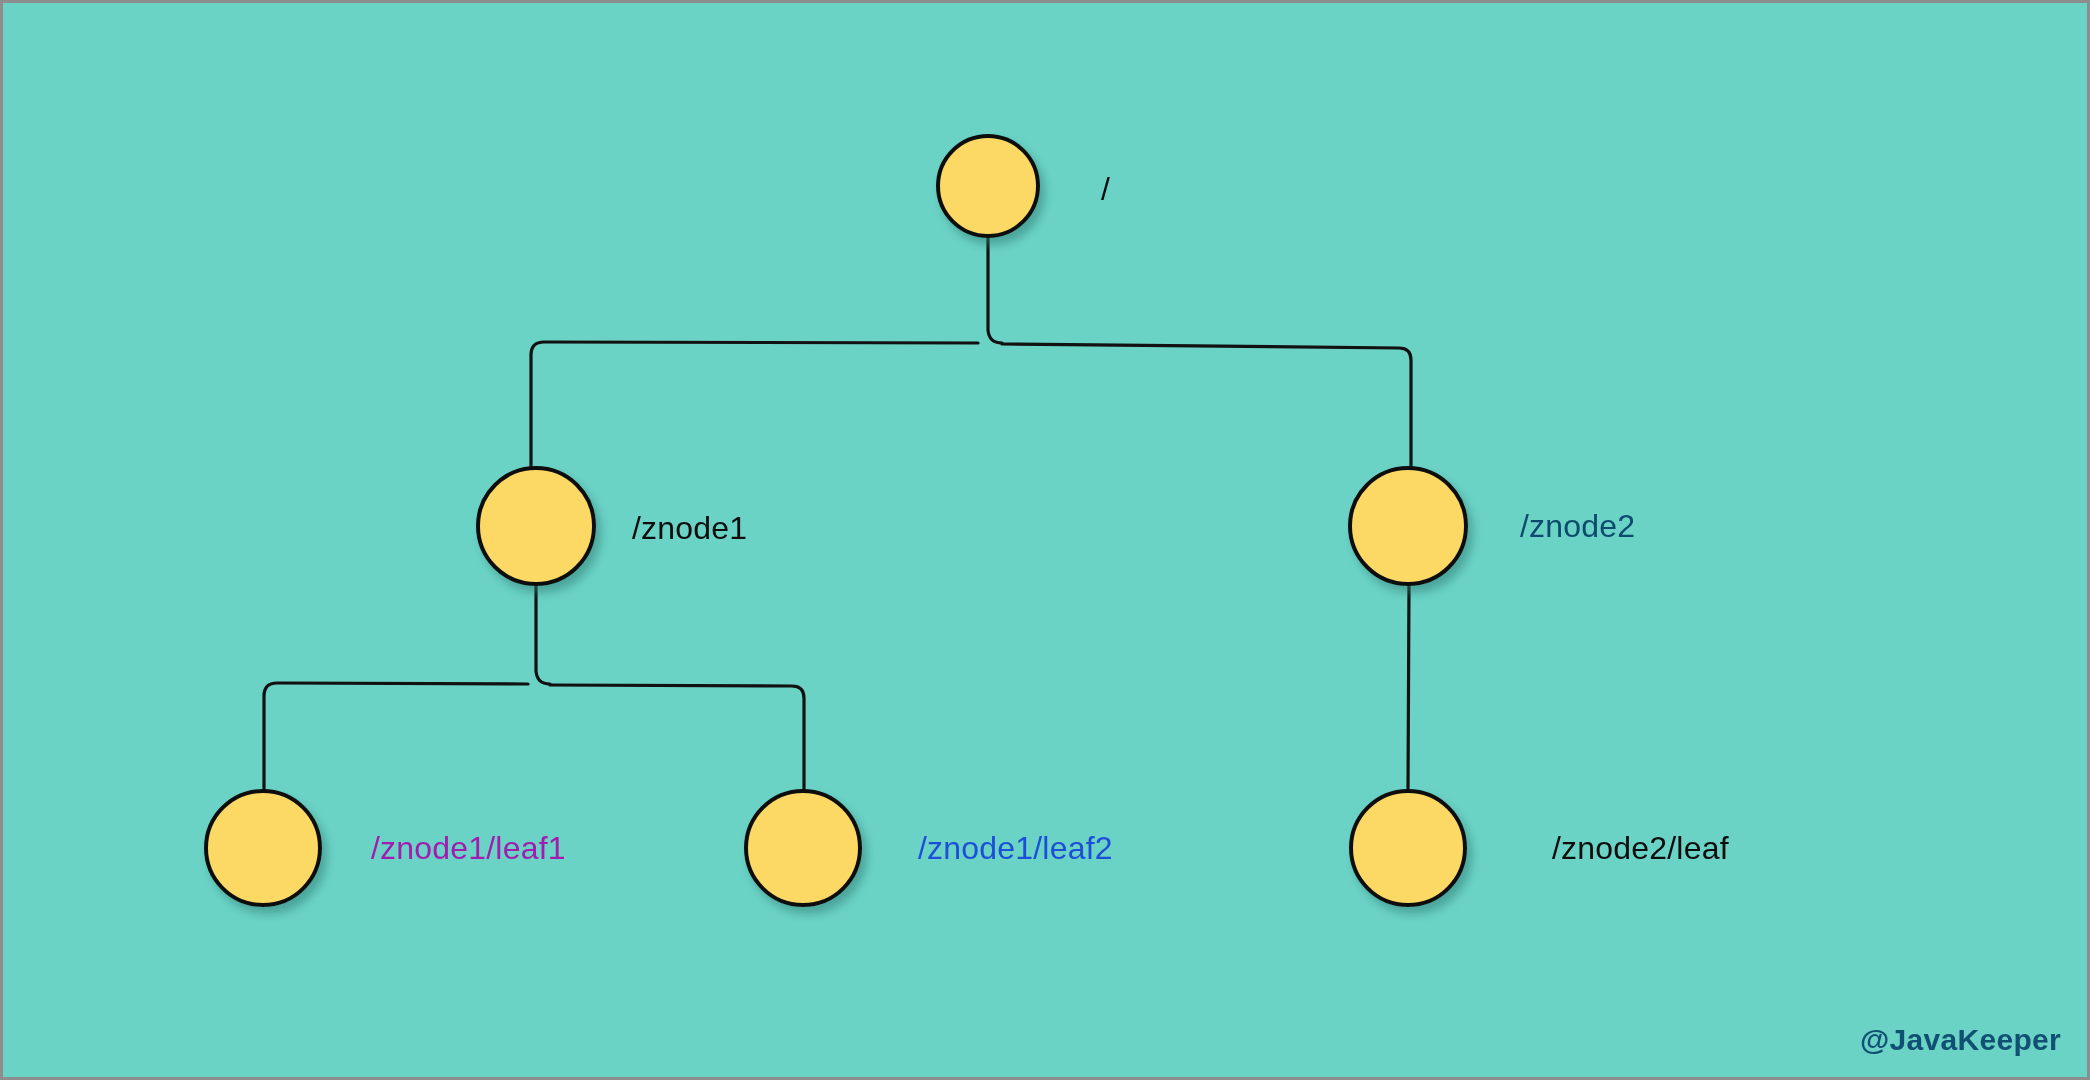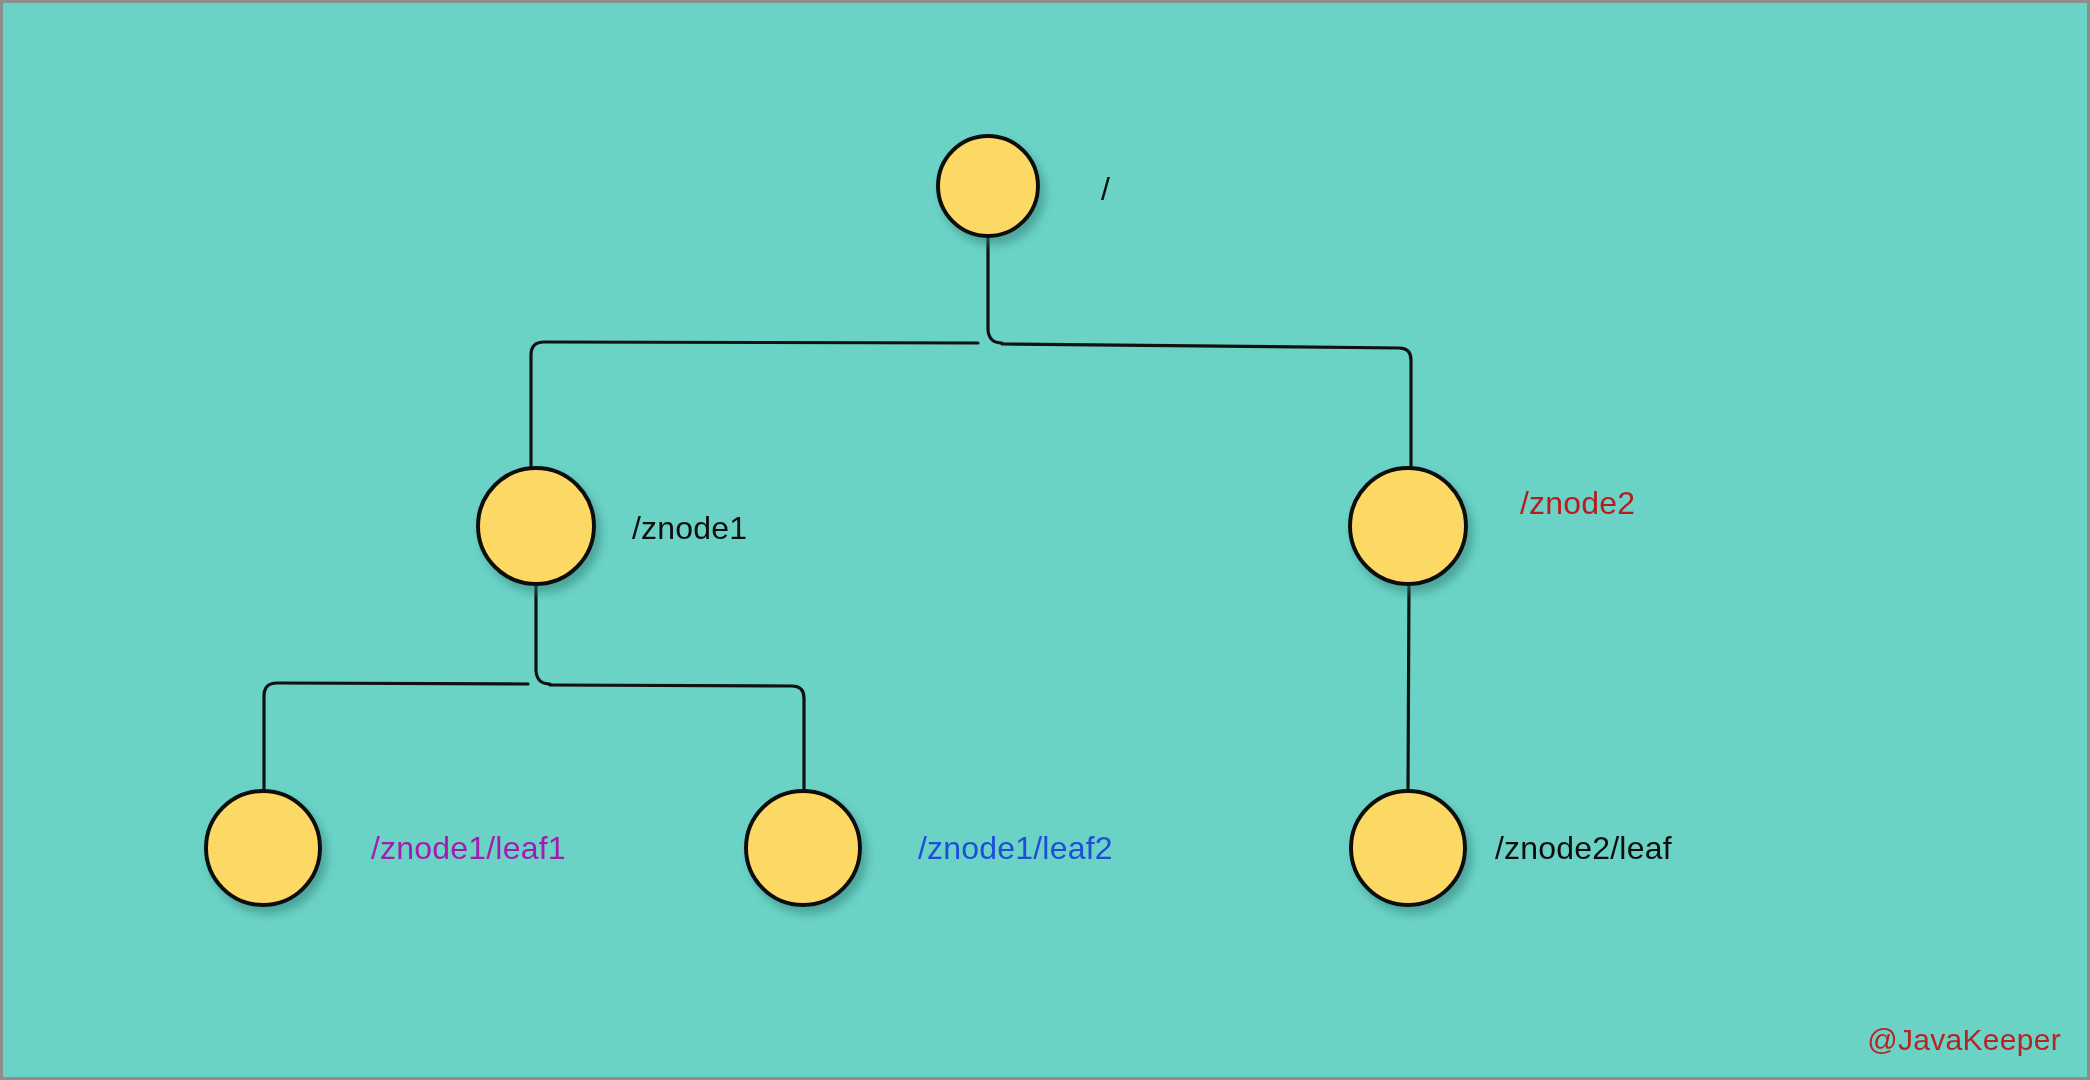--- a/index.html
+++ b/index.html
@@ -78,20 +78,20 @@
       <circle fill="#FCD865" stroke="#111111" stroke-width="4" cx="533" cy="523" r="58"></circle>
       <circle fill="#FCD865" stroke="#111111" stroke-width="4" cx="1405" cy="523" r="58"></circle>
       <circle fill="#FCD865" stroke="#111111" stroke-width="4" cx="260" cy="845" r="57"></circle>
       <circle fill="#FCD865" stroke="#111111" stroke-width="4" cx="800" cy="845" r="57"></circle>
       <circle fill="#FCD865" stroke="#111111" stroke-width="4" cx="1405" cy="845" r="57"></circle>
     </g>
   </svg>
 
   <div class="node-label root-label" style="left: 1098px; top: 186px; transform: translateY(-50%); color: rgb(13, 13, 13);">/</div>
   <div class="node-label" style="left: 629px; top: 525px; transform: translateY(-50%); color: rgb(13, 13, 13);">/znode1</div>
-  <div class="node-label" style="left: 1517px; top: 500px; transform: translateY(-50%); color: #b91c1c;">/znode2</div>
+  <div class="node-label" style="left: 1517px; top: 523px; transform: translateY(-50%); color: #0c4a6e;">/znode2</div>
   <div class="node-label" style="left: 368px; top: 845px; transform: translateY(-50%); color: #a21caf;">/znode1/leaf1</div>
   <div class="node-label" style="left: 915px; top: 845px; transform: translateY(-50%); color: #1d4ed8;">/znode1/leaf2</div>
-  <div class="node-label" style="left: 1492px; top: 845px; transform: translateY(-50%); color: rgb(13, 13, 13);">/znode2/leaf</div>
+  <div class="node-label" style="left: 1549px; top: 845px; transform: translateY(-50%); color: rgb(13, 13, 13);">/znode2/leaf</div>
 
-  <div id="watermark" style="color: #b91c1c;">@JavaKeeper</div>
+  <div id="watermark" style="color: #0c4a6e; font-weight: bold;">@JavaKeeper</div>
 
 </div>
 
 </body></html>

